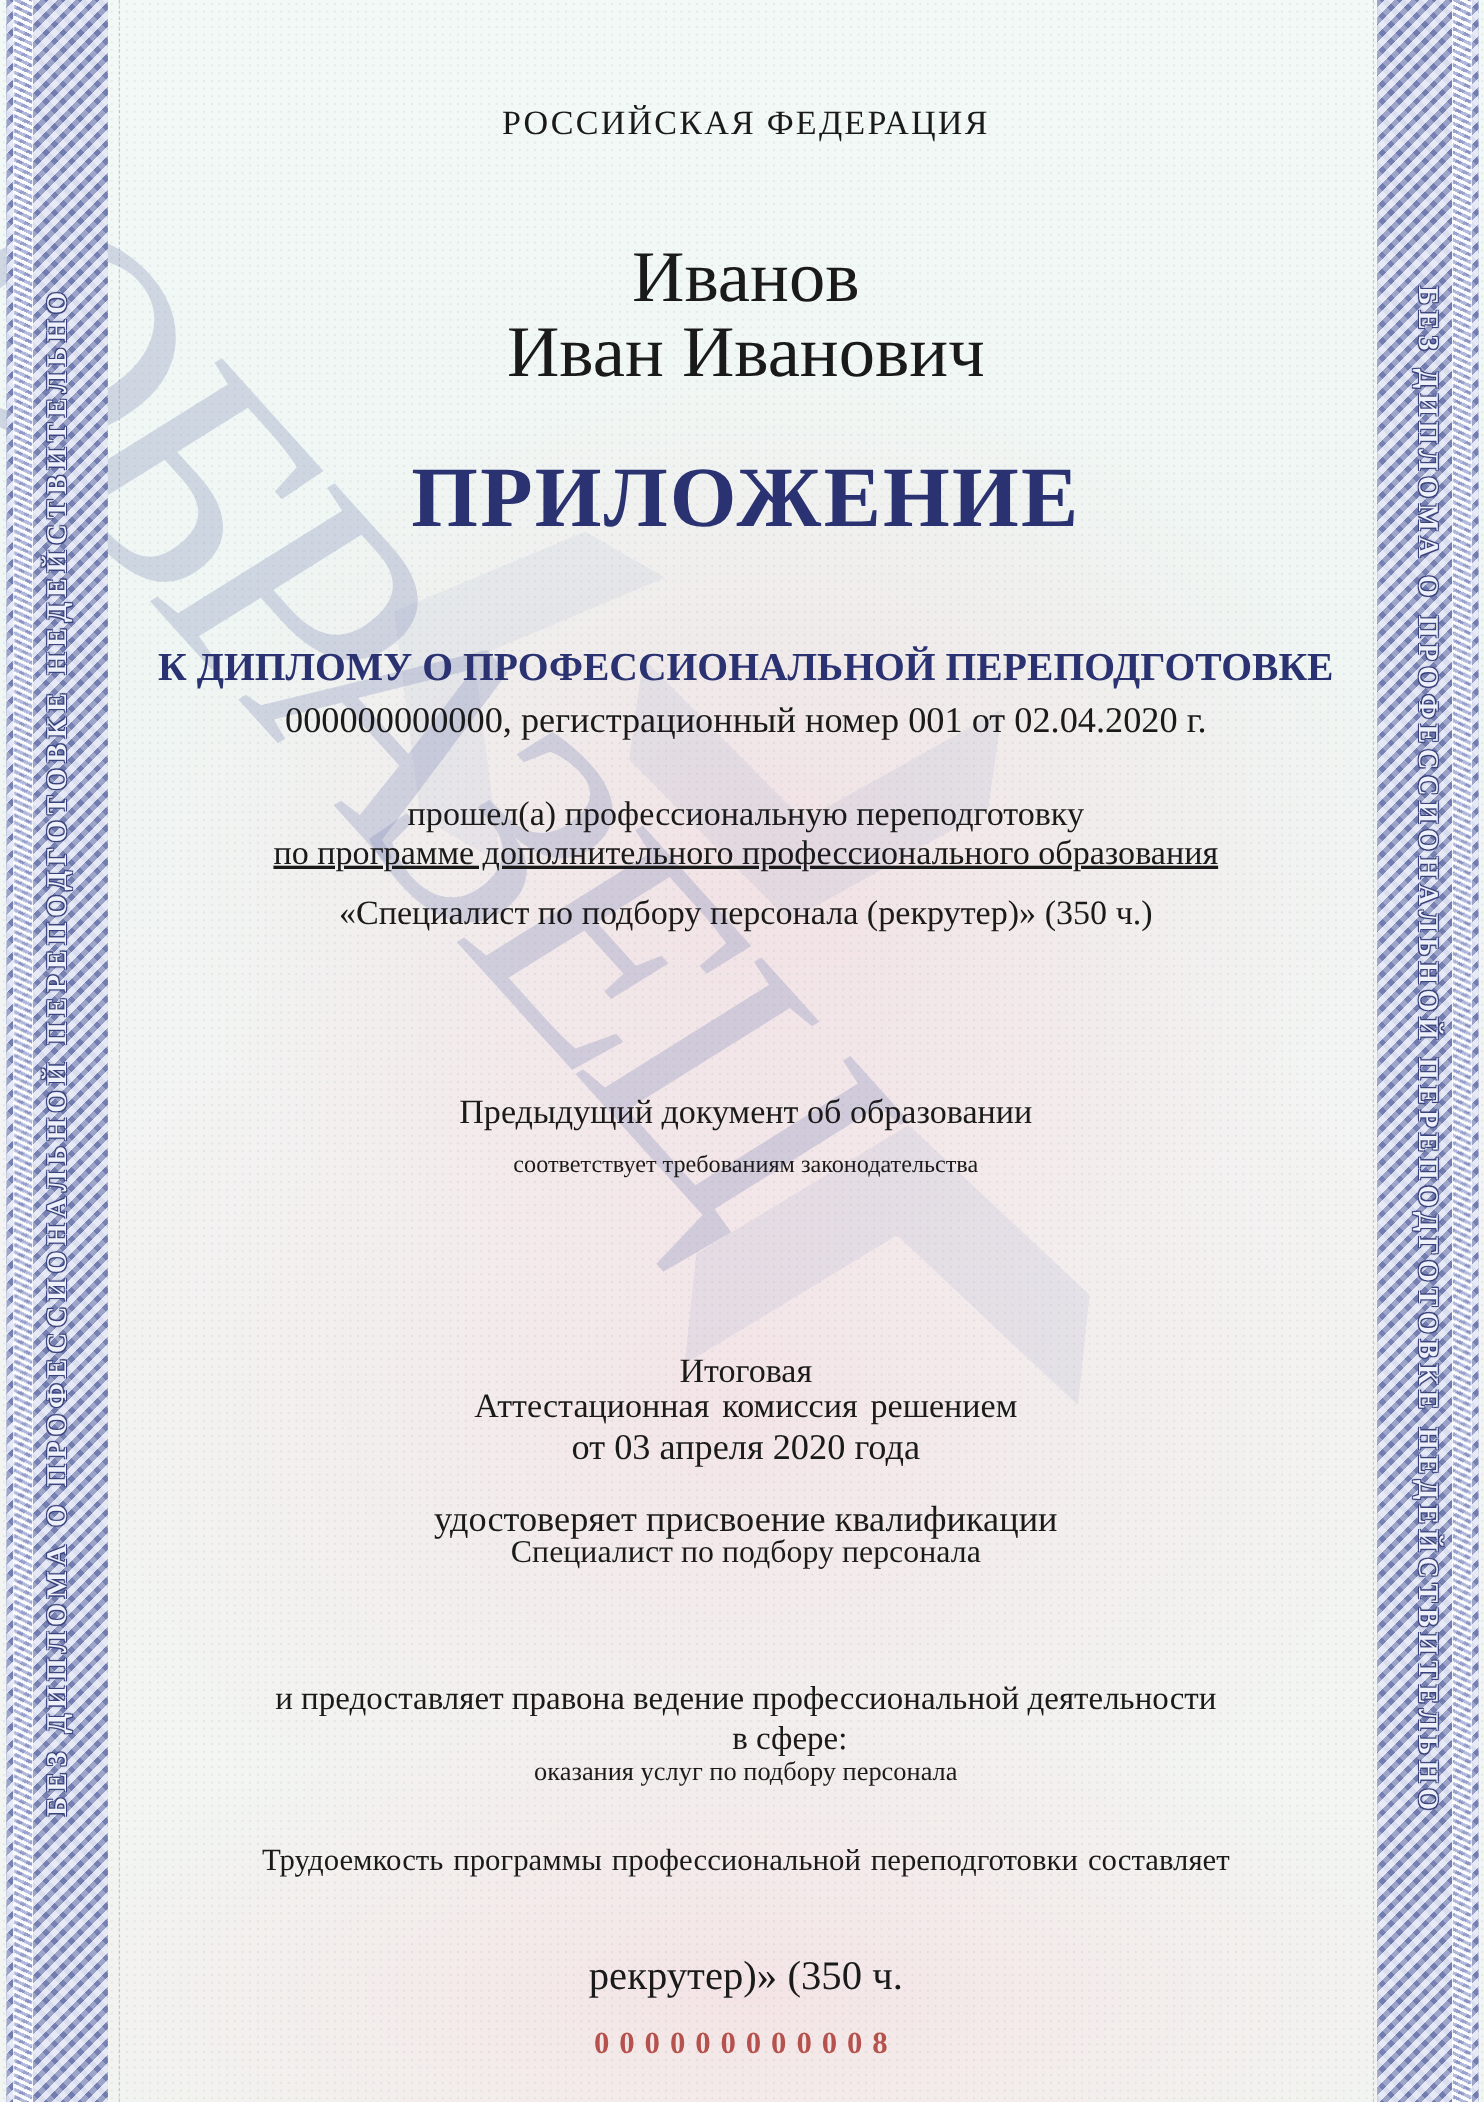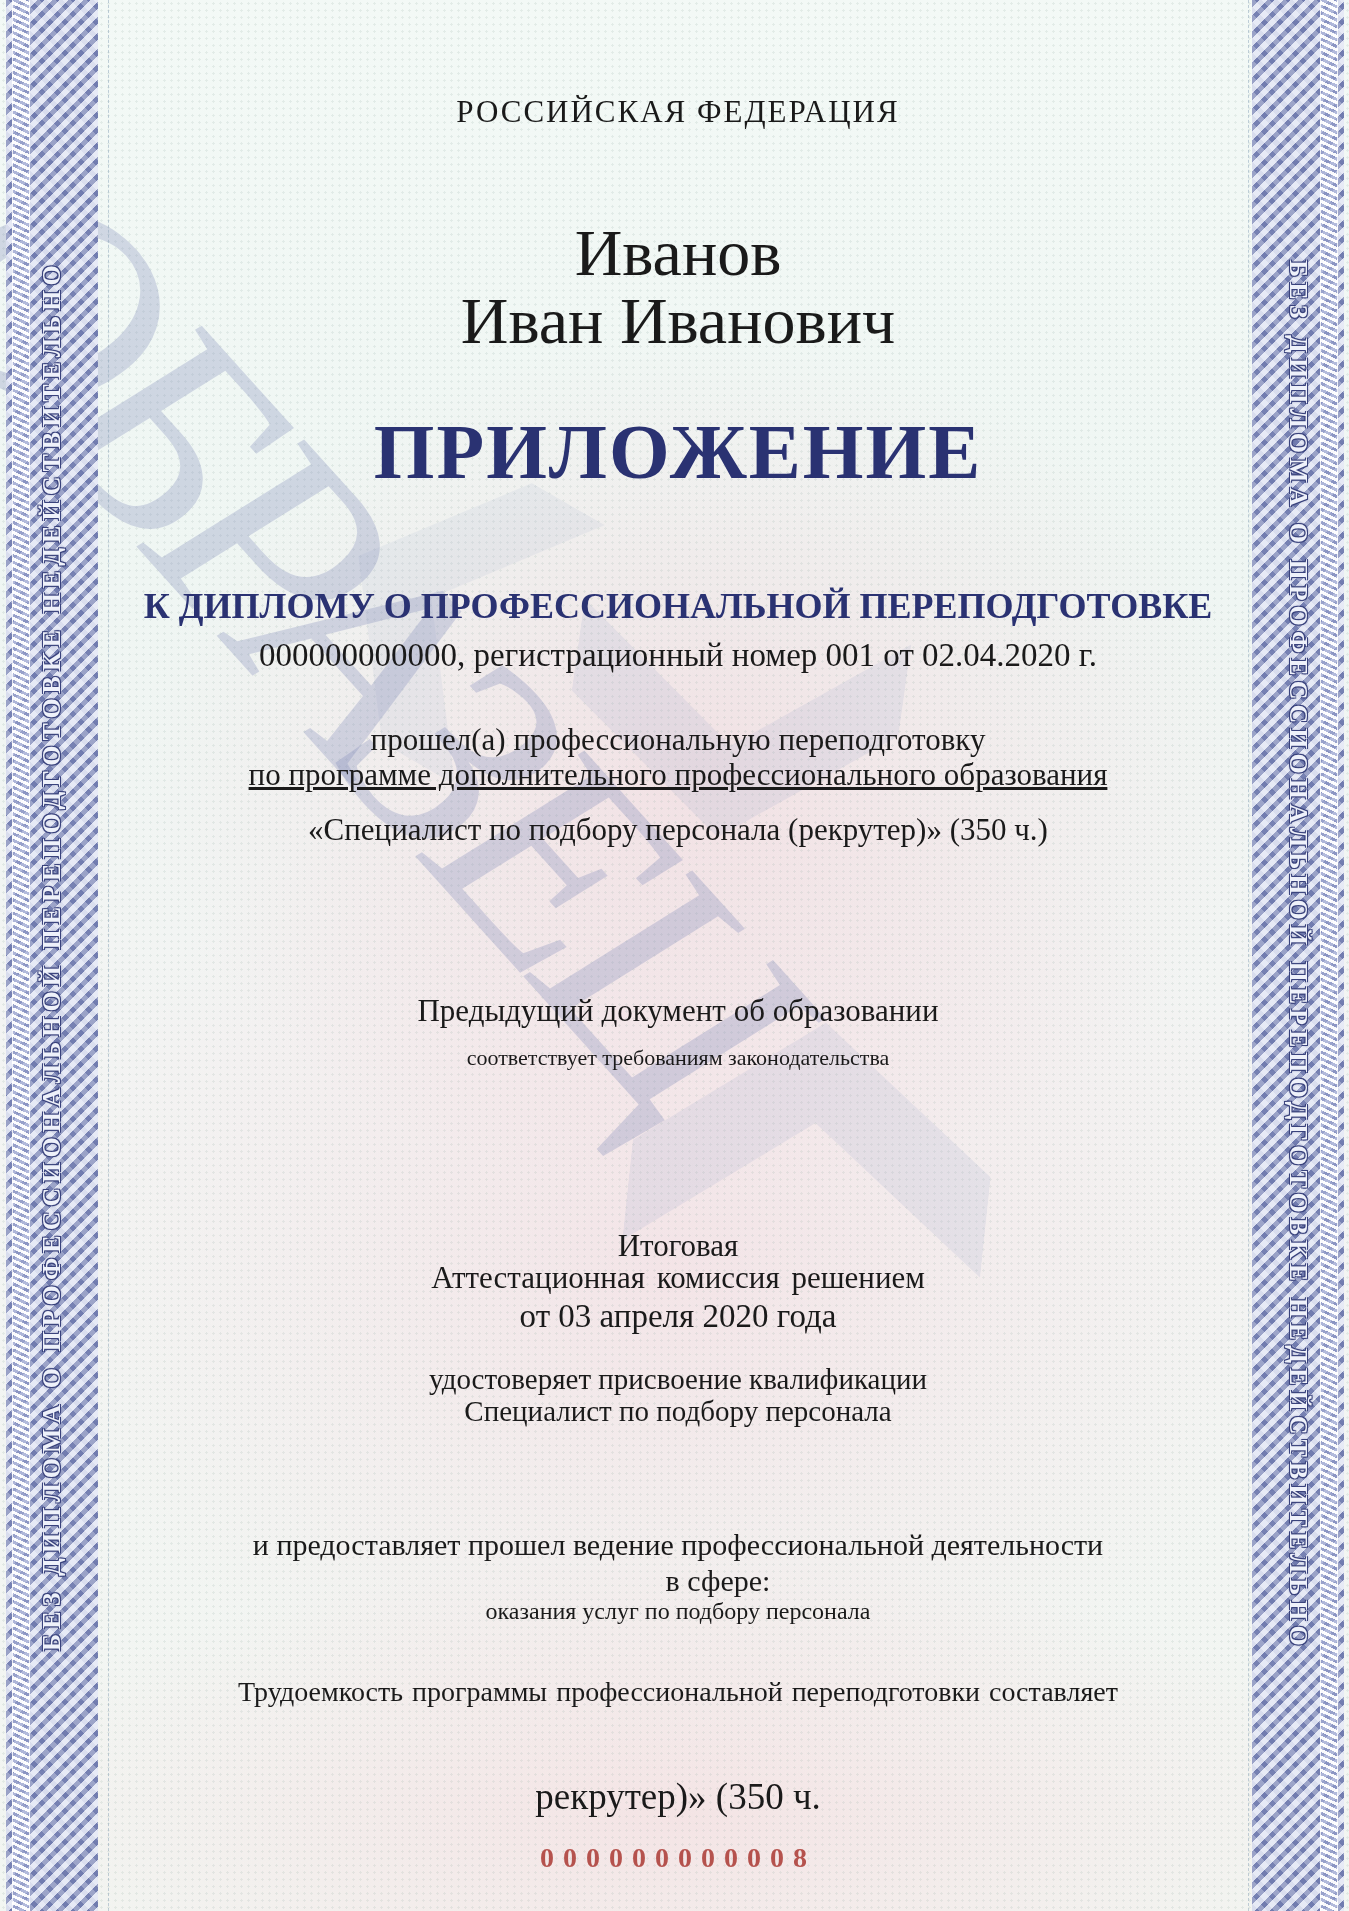--- a/index.html
+++ b/index.html
@@ -74,21 +74,21 @@
   .t-subtitle{top:550px;font-size:36px;font-weight:700;color:#2a3272;text-align:center;}
   .t-numberline{top:600px;font-size:33px;}
   .t-line1{top:686px;font-size:31px;}
   .t-line2{top:721px;font-size:31px;text-decoration:underline;}
   .t-program{top:776px;font-size:31px;}
   .t-prev1{top:957px;font-size:31px;}
   .t-prev2{top:1009px;font-size:22px;}
   .t-comm1{top:1192px;font-size:31px;}
   .t-comm2{top:1224px;font-size:31px;word-spacing:4px;}
   .t-date{top:1261px;font-size:33px;}
-  .t-qual1{top:1327px;font-size:29px;}
+  .t-qual1{top:1327px;font-size:33px;}
   .t-qual2{top:1359px;font-size:29px;}
   .t-rights1{top:1491px;font-size:30px;}
   .t-rights2{top:1527px;font-size:30px;padding-left:40px;}
   .t-rights3{top:1561px;font-size:24px;}
   .t-workload{top:1640px;font-size:28px;word-spacing:2px;}
   .t-value{top:1740px;font-size:37px;}
   .t-serial{top:1806px;font-size:28px;font-weight:700;color:#b5524d;letter-spacing:9px;}
 </style>
 </head>
 <body>
@@ -127,19 +127,19 @@
 <div class="line t-prev1">Предыдущий документ об образовании</div>
 <div class="line t-prev2">соответствует требованиям законодательства</div>
 
 <div class="line t-comm1">Итоговая</div>
 <div class="line t-comm2">Аттестационная комиссия решением</div>
 <div class="line t-date">от 03 апреля 2020 года</div>
 
 <div class="line t-qual1">удостоверяет присвоение квалификации</div>
 <div class="line t-qual2">Специалист по подбору персонала</div>
 
-<div class="line t-rights1">и предоставляет прошел ведение профессиональной деятельности</div>
+<div class="line t-rights1">и предоставляет правона ведение профессиональной деятельности</div>
 <div class="line t-rights2">в сфере:</div>
 <div class="line t-rights3">оказания услуг по подбору персонала</div>
 
 <div class="line t-workload">Трудоемкость программы профессиональной переподготовки составляет</div>
 <div class="line t-value">рекрутер)» (350 ч.</div>
 <div class="line t-serial">000000000008</div>
 
 </body></html>

